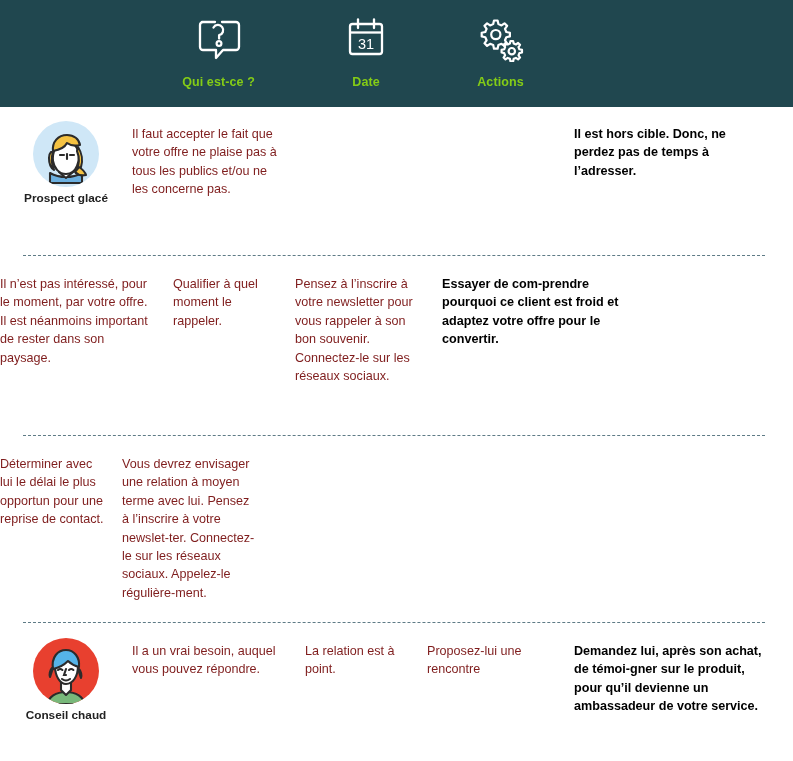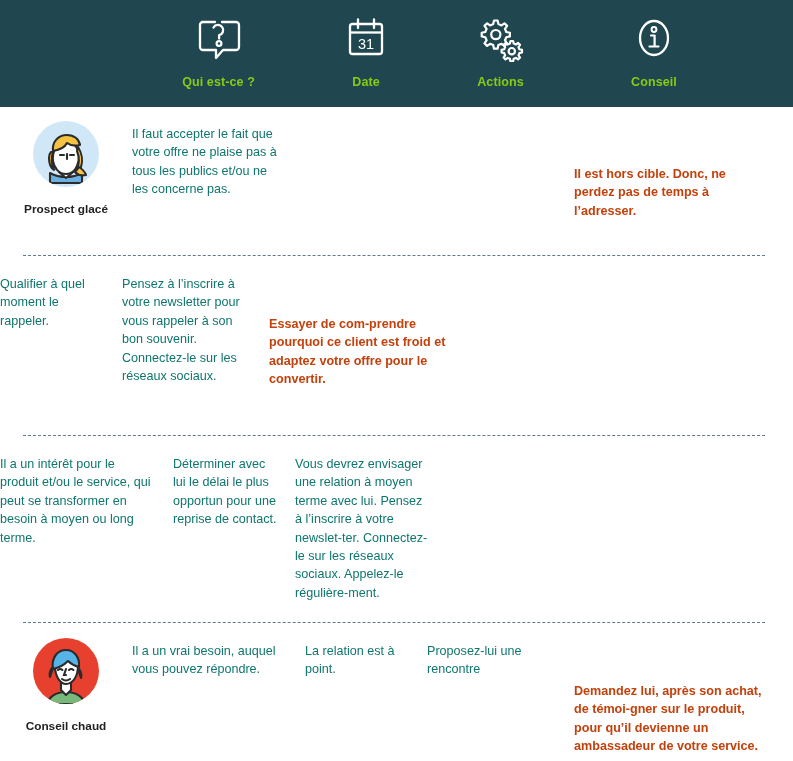--- a/index.html
+++ b/index.html
@@ -99,43 +99,42 @@
   .avatar {
     width: 66px;
     height: 66px;
     border-radius: 50%;
     position: relative;
     overflow: hidden;
     margin-top: 14px;
   }
   .avatar svg { display: block; }
   .av-name {
-    margin-top: 15px;
+    margin-top: 4px;
     font-size: 11.8px;
     font-weight: bold;
     color: #222222;
     white-space: nowrap;
     text-align: center;
   }
 
   .cell {
     box-sizing: border-box;
     padding-top: 18px;
     font-size: 12.6px;
     line-height: 18.4px;
-    color: #0f766e;
+    color: #7f1d1d;
   }
   .cell.c-qui  { width: 173px; flex: 0 0 173px; padding-right: 22px; }
   .cell.c-date { width: 122px; flex: 0 0 122px; padding-right: 16px; }
   .cell.c-act  { width: 147px; flex: 0 0 147px; padding-right: 14px; }
   .cell.c-cons {
     width: 219px; flex: 0 0 219px; padding-right: 28px;
     font-weight: bold;
-    color: #c2410c;
-    margin-top: 40px;
+    color: #000000;
   }
   .cell p { margin: 0; }
 </style>
 </head>
 <body>
 
 <div class="page">
 
   <div class="header">
     <div class="header-cols">
@@ -171,30 +170,20 @@
               <path d="M17 4.5 l3.6 0 0.8 3.6 3.1 1.3 3.0 -2.1 2.6 2.6 -2.1 3.0 1.3 3.1 3.6 0.8 0 3.6 -3.6 0.8 -1.3 3.1 2.1 3.0 -2.6 2.6 -3.0 -2.1 -3.1 1.3 -0.8 3.6 -3.6 0 -0.8 -3.6 -3.1 -1.3 -3.0 2.1 -2.6 -2.6 2.1 -3.0 -1.3 -3.1 -3.6 -0.8 0 -3.6 3.6 -0.8 1.3 -3.1 -2.1 -3.0 2.6 -2.6 3.0 2.1 3.1 -1.3 z"></path>
               <circle cx="18.8" cy="18.6" r="4.6"></circle>
               <path d="M33.5 25 l2.6 0 0.6 2.6 2.2 0.9 2.2 -1.5 1.9 1.9 -1.5 2.2 0.9 2.2 2.6 0.6 0 2.6 -2.6 0.6 -0.9 2.2 1.5 2.2 -1.9 1.9 -2.2 -1.5 -2.2 0.9 -0.6 2.6 -2.6 0 -0.6 -2.6 -2.2 -0.9 -2.2 1.5 -1.9 -1.9 1.5 -2.2 -0.9 -2.2 -2.6 -0.6 0 -2.6 2.6 -0.6 0.9 -2.2 -1.5 -2.2 1.9 -1.9 2.2 1.5 2.2 -0.9 z"></path>
               <circle cx="34.8" cy="35.2" r="3.2"></circle>
             </g>
           </svg>
         </div>
         <div class="hlabel">Actions</div>
       </div>
 
-      <div class="hcol c-cons">
-        <div class="hicon">
-          <svg width="40" height="46" viewBox="0 0 40 46">
-            <ellipse cx="20" cy="22" rx="14" ry="17" fill="none" stroke="#ffffff" stroke-width="2.3"></ellipse>
-            <circle cx="20" cy="13.5" r="2.4" fill="none" stroke="#ffffff" stroke-width="2"></circle>
-            <path d="M17 19.5 h3.6 v11 M15.5 30.5 h9" fill="none" stroke="#ffffff" stroke-width="2.2" stroke-linecap="round" stroke-linejoin="round"></path>
-          </svg>
-        </div>
-        <div class="hlabel">Conseil</div>
-      </div>
 
     </div>
   </div>
 
   <div class="body">
 
     <div class="row r1">
       <div class="cell-av">
         <div class="avatar" style="background:#cfe7f7;">
           <svg width="66" height="66" viewBox="0 0 66 66">
@@ -217,30 +206,30 @@
         <div class="av-name">Prospect glacé</div>
       </div>
       <div class="cell c-qui">Il faut accepter le fait que votre offre ne plaise pas à tous les publics et/ou ne les concerne pas.</div>
       <div class="cell c-date"></div>
       <div class="cell c-act"></div>
       <div class="cell c-cons">Il est hors cible. Donc, ne perdez pas de temps à l’adresser.</div>
     </div>
     <div class="divider"></div>
 
     <div class="row r2">
+      <div class="cell c-qui">Il n’est pas intéressé, pour le moment, par votre offre. Il est néanmoins important de rester dans son paysage.</div>
       <div class="cell c-date">Qualifier à quel moment le rappeler.</div>
       <div class="cell c-act">
         <p>Pensez à l’inscrire à votre newsletter pour vous rappeler à son bon souvenir. Connectez-le sur les réseaux sociaux.</p>
       </div>
       <div class="cell c-cons">Essayer de com-prendre pourquoi ce client est froid et adaptez votre offre pour le convertir.</div>
     </div>
     <div class="divider"></div>
 
     <div class="row r3">
-      <div class="cell c-qui">Il a un intérêt pour le produit et/ou le service, qui peut se transformer en besoin à moyen ou long terme.</div>
       <div class="cell c-date">Déterminer avec lui le délai le plus opportun pour une reprise de contact.</div>
       <div class="cell c-act">Vous devrez envisager une relation à moyen terme avec lui. Pensez à l’inscrire à votre newslet-ter. Connectez-le sur les réseaux sociaux. Appelez-le régulière-ment.</div>
     </div>
     <div class="divider"></div>
 
     <div class="row r4">
       <div class="cell-av">
         <div class="avatar" style="background:#e8402f;">
           <svg width="66" height="66" viewBox="0 0 66 66">
             <g stroke="#2b2b2b" stroke-width="2.1" stroke-linejoin="round" stroke-linecap="round">

